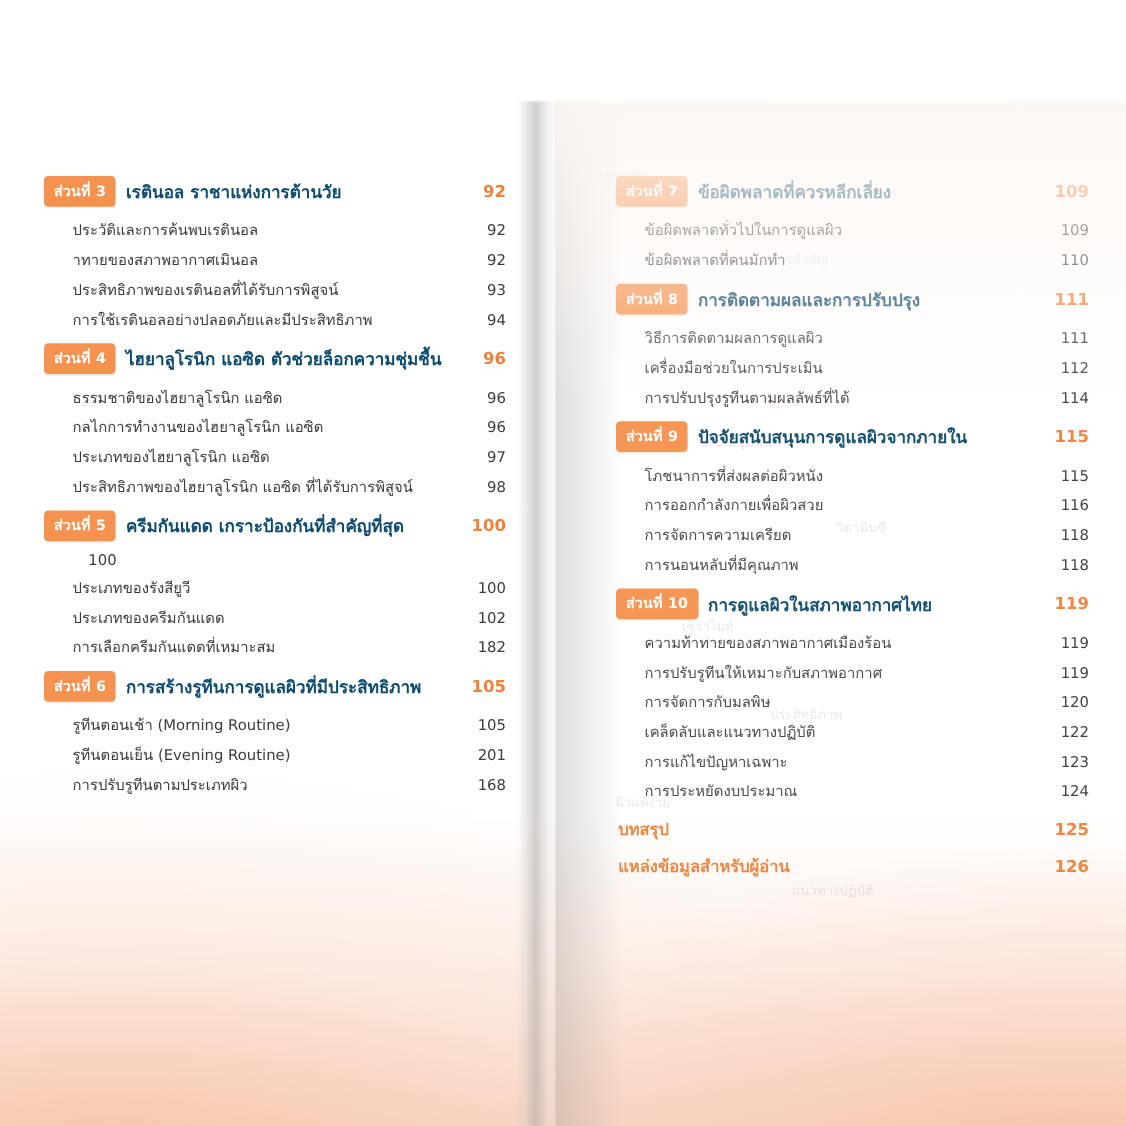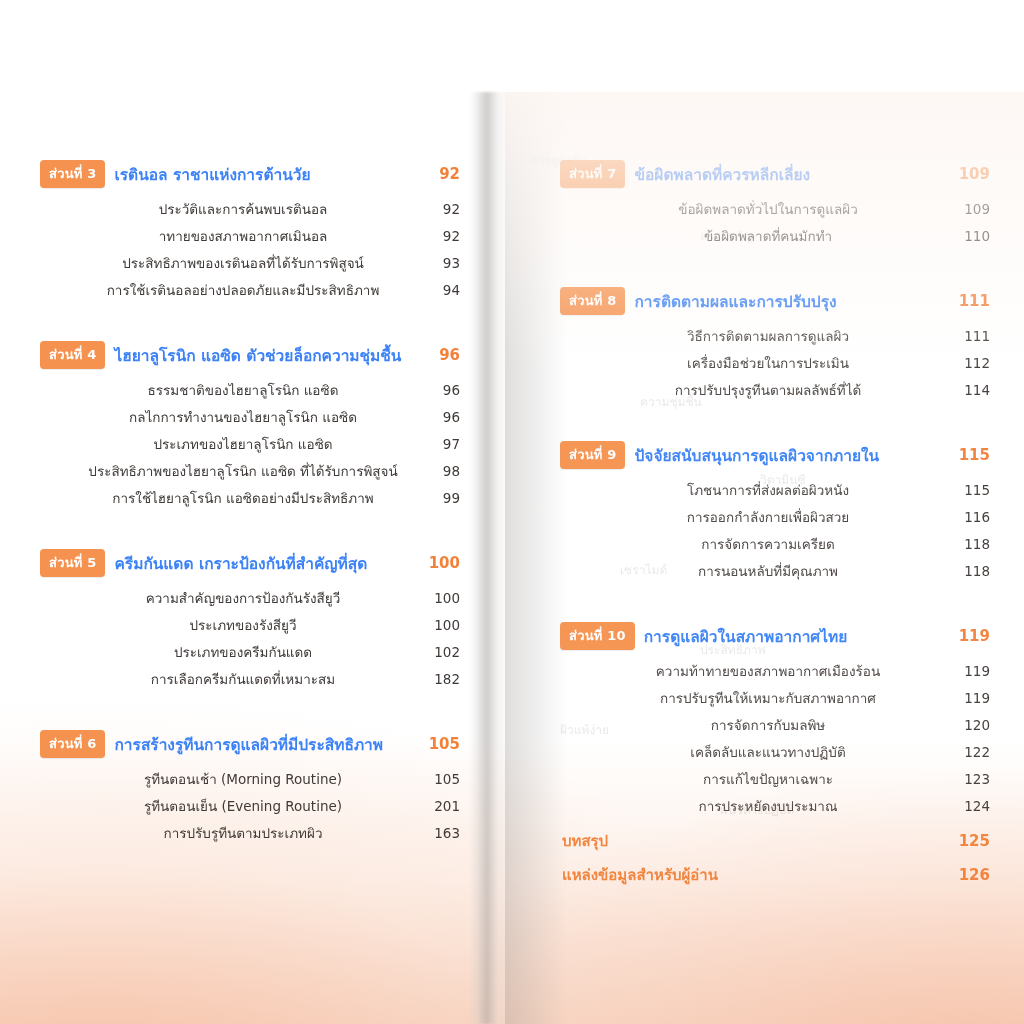--- a/index.html
+++ b/index.html
@@ -44,36 +44,36 @@
   .col{
     position:absolute;
     box-sizing:border-box;
   }
   .col-left{left:40px;top:160px;width:420px;}
   .col-right{left:560px;top:160px;width:430px;}
 
   
   .sec{
     display:flex;align-items:center;gap:9px;
-    margin-top:38px;margin-bottom:7px;
+    margin-top:9px;margin-bottom:7px;
   }
   .sec:first-child{margin-top:0;}
   .badge{
     background:#f6924f;
     color:#ffffff;
     font-size:13px;
     font-weight:bold;
     border-radius:4px;
     padding:3px 9px 4px 9px;
     white-space:nowrap;
     letter-spacing:0.2px;
     box-shadow:0 1px 1px rgba(0,0,0,0.08);
   }
   .sec-title{
-    color:#3b82f6;
+    color:#0c4a6e;
     font-size:15.5px;
     font-weight:bold;
     flex:1 1 auto;
     white-space:nowrap;
   }
   .sec-page{
     color:#f2813a;
     font-size:15px;
     font-weight:bold;
     margin-left:auto;
@@ -81,21 +81,21 @@
     text-align:right;
   }
 
   
   .entry{
     display:flex;align-items:baseline;
     padding:2.5px 0 2.5px 26px;
     font-size:13.5px;
     color:#3f3a37;
   }
-  .entry .t{flex:1 1 auto;white-space:nowrap;text-align:center;}
+  .entry .t{flex:1 1 auto;white-space:nowrap;}
   .entry .p{width:40px;text-align:right;color:#3f3a37;}
 
   
   .endline{
     display:flex;align-items:baseline;
     margin-top:10px;
     font-size:15px;font-weight:bold;color:#f2813a;
     padding-left:2px;
   }
   .endline .t{flex:1 1 auto;}
@@ -168,32 +168,27 @@
     <span class="p">96</span>
   </div>
   <div class="entry">
     <span class="t">ประเภทของไฮยาลูโรนิก แอซิด</span>
     <span class="p">97</span>
   </div>
   <div class="entry">
     <span class="t">ประสิทธิภาพของไฮยาลูโรนิก แอซิด ที่ได้รับการพิสูจน์</span>
     <span class="p">98</span>
   </div>
-  <div class="entry">
-    <span class="t">การใช้ไฮยาลูโรนิก แอซิดอย่างมีประสิทธิภาพ</span>
-    <span class="p">99</span>
-  </div>
 
   <div class="sec">
     <span class="badge">ส่วนที่ 5</span>
     <span class="sec-title">ครีมกันแดด เกราะป้องกันที่สำคัญที่สุด</span>
     <span class="sec-page">100</span>
   </div>
   <div class="entry">
-    <span class="t">ความสำคัญของการป้องกันรังสียูวี</span>
     <span class="p">100</span>
   </div>
   <div class="entry">
     <span class="t">ประเภทของรังสียูวี</span>
     <span class="p">100</span>
   </div>
   <div class="entry">
     <span class="t">ประเภทของครีมกันแดด</span>
     <span class="p">102</span>
   </div>
@@ -210,21 +205,21 @@
   <div class="entry">
     <span class="t">รูทีนตอนเช้า (Morning Routine)</span>
     <span class="p">105</span>
   </div>
   <div class="entry">
     <span class="t">รูทีนตอนเย็น (Evening Routine)</span>
     <span class="p">201</span>
   </div>
   <div class="entry">
     <span class="t">การปรับรูทีนตามประเภทผิว</span>
-    <span class="p">163</span>
+    <span class="p">168</span>
   </div>
 </div>
 
 <div class="col col-right">
 
   <div class="sec">
     <span class="badge">ส่วนที่ 7</span>
     <span class="sec-title">ข้อผิดพลาดที่ควรหลีกเลี่ยง</span>
     <span class="sec-page">109</span>
   </div>

